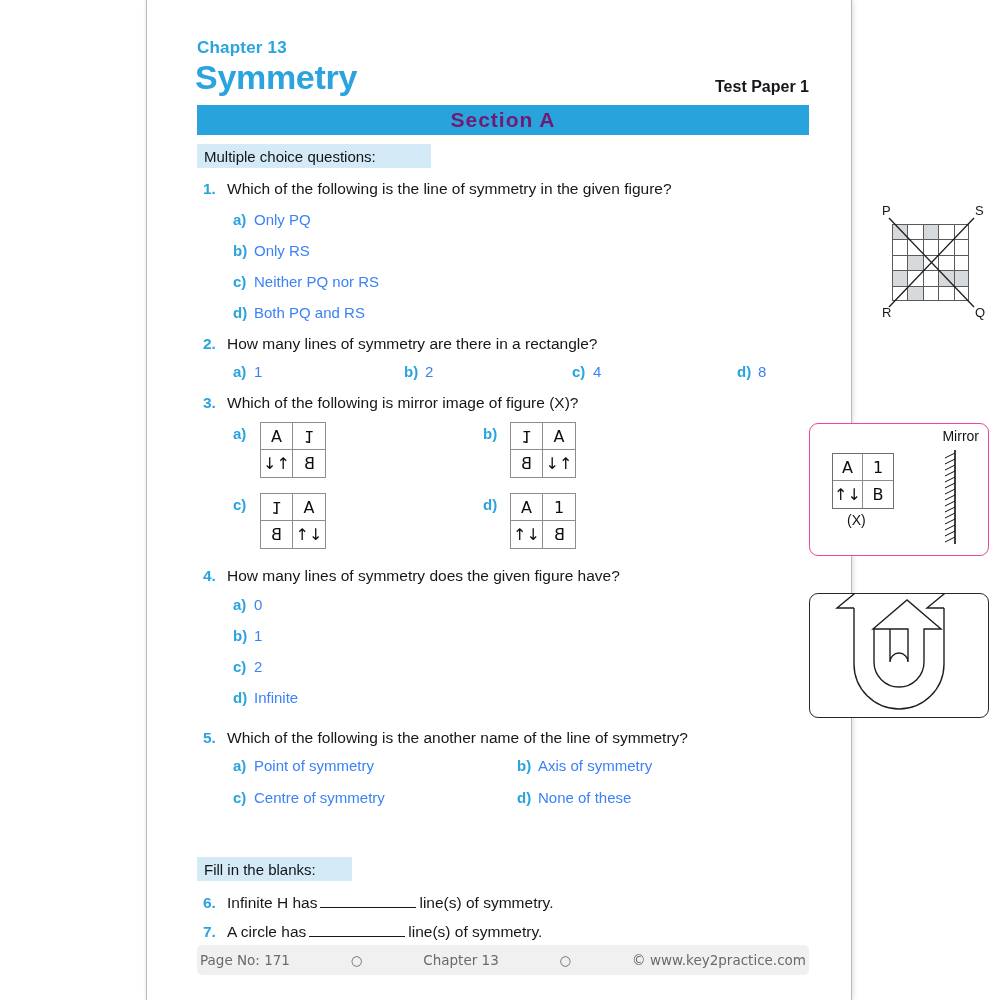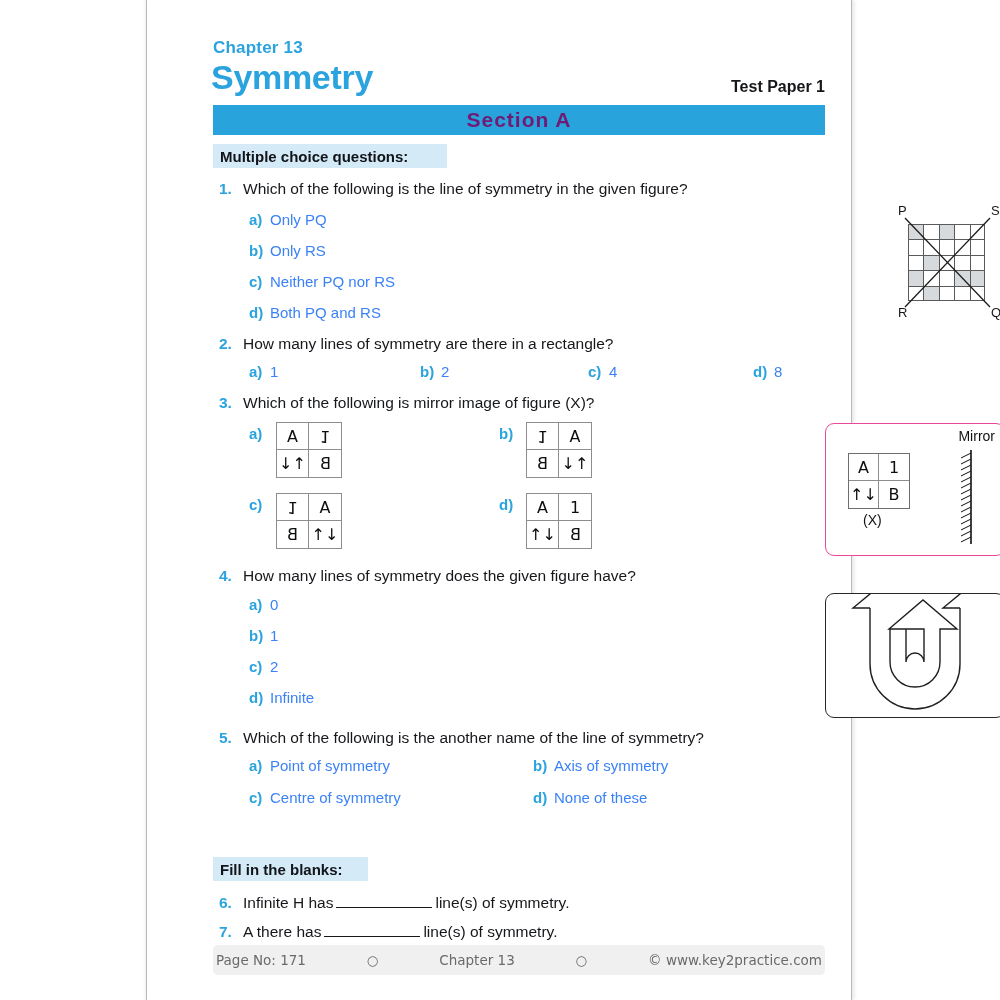--- a/index.html
+++ b/index.html
@@ -29,21 +29,20 @@
     border-right: 1px solid #b9b9b9;
     box-shadow: 2px 0 4px rgba(0,0,0,0.10), -1px 0 3px rgba(0,0,0,0.05);
     box-sizing: border-box;
   }
   .page-inner {
     position: absolute;
     left: 50px;
     top: 0;
     width: 612px;
     height: 844px;
-    margin-left: 16px;
   }
 
   
   .chapter-label {
     position: absolute;
     left: 0px;
     top: 38px;
     font-size: 17px;
     font-weight: bold;
     color: #2aa3de;
@@ -82,21 +81,21 @@
     justify-content: center;
     letter-spacing: 1px;
   }
   .subhead {
     position: absolute;
     left: 0px;
     height: 24px;
     background: #d5eaf7;
     color: #111418;
     font-size: 15px;
-    font-weight: bold;
+    font-weight: normal;
     display: flex;
     align-items: center;
     padding: 1px 7px;
     box-sizing: border-box;
   }
 
   
   .q {
     position: absolute;
     display: flex;
@@ -494,21 +493,21 @@
 
       <div class="q" style="left:6px; top:893px;">
         <span class="q-num">6.</span>
         <span class="q-text">Infinite H has</span>
         <span class="blank-line"></span>
         <span class="q-text">line(s) of symmetry.</span>
       </div>
 
       <div class="q" style="left:6px; top:922px;">
         <span class="q-num">7.</span>
-        <span class="q-text">A there has</span>
+        <span class="q-text">A circle has</span>
         <span class="blank-line"></span>
         <span class="q-text">line(s) of symmetry.</span>
       </div>
 
       <div class="footer">
         <span>Page No: 171</span>
         <span>○</span>
         <span>Chapter 13</span>
         <span>○</span>
         <span>© www.key2practice.com</span>

